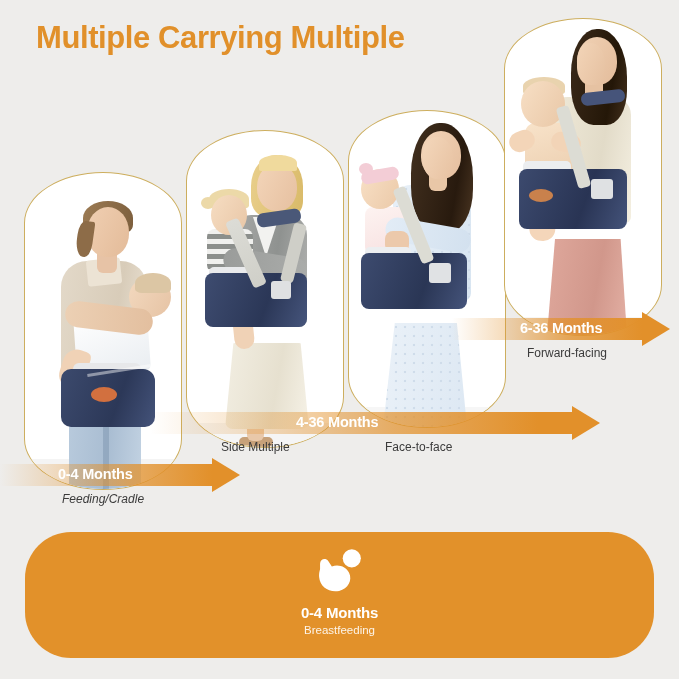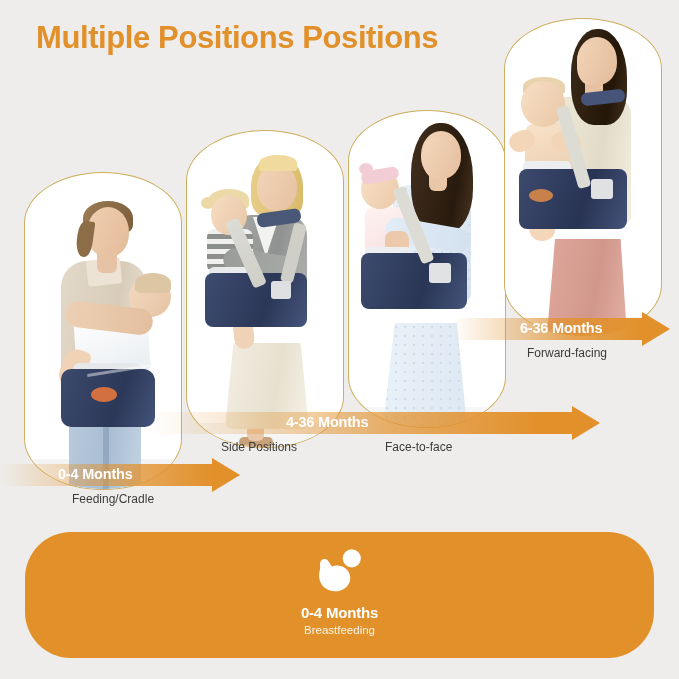--- a/index.html
+++ b/index.html
@@ -233,30 +233,30 @@
 
   .arrow-label {
     position:absolute;
     color:#ffffff;
     font-weight:bold;
     font-size:14.5px;
     white-space:nowrap;
     letter-spacing:-0.2px;
   }
   .arrow.a1 .arrow-label { left:58px;  top:8px; }
-  .arrow.a2 .arrow-label { left:136px; top:8px; }
+  .arrow.a2 .arrow-label { left:146px; top:8px; }
   .arrow.a3 .arrow-label { left:68px;  top:8px; }
 
   .sub-label {
     position:absolute;
     color:#3b3b3b;
     font-size:12px;
     white-space:nowrap;
   }
-  #sub1 { left:72px;  top:492px; }
+  #sub1 { left:62px;  top:492px;font-style:italic; }
   #sub2 { left:221px; top:440px; }
   #sub3 { left:385px; top:440px; }
   #sub4 { left:527px; top:346px; }
 
   
   #milestones {
     position:absolute;
     left:25px; top:532px; width:629px; height:126px;
     background:#e2912a;
     border-radius:46px;
@@ -274,21 +274,21 @@
   .ms-icon svg { display:block; width:100%; height:100%; fill:#ffffff; }
   .ms-title {
     color:#ffffff; font-weight:bold; font-size:15px; margin-top:4px; white-space:nowrap;
     letter-spacing:-0.2px;
   }
   .ms-sub { color:#fdf4e8; font-size:11.5px; margin-top:3px; white-space:nowrap; }
 </style>
 </head>
 <body>
 
-<div id="title">Multiple Positions Positions</div>
+<div id="title">Multiple Carrying Multiple</div>
 
 <div class="card c1">
   <div class="photo">
     <div class="sh floor"></div>
     <div class="sh jeans"></div>
     <div class="sh jeans2"></div>
     <div class="sh torso"></div>
     <div class="sh collar"></div>
     <div class="sh neck"></div>
     <div class="sh hair"></div>
@@ -394,21 +394,21 @@
   <div class="arrow-label">4-36 Months</div>
 </div>
 
 <div class="arrow a1">
   <div class="body"></div>
   <div class="headtip"></div>
   <div class="arrow-label">0-4 Months</div>
 </div>
 
 <div class="sub-label" id="sub4">Forward-facing</div>
-<div class="sub-label" id="sub2">Side Positions</div>
+<div class="sub-label" id="sub2">Side Multiple</div>
 <div class="sub-label" id="sub3">Face-to-face</div>
 <div class="sub-label" id="sub1">Feeding/Cradle</div>
 
 <div id="milestones">
 
   <div class="ms">
     <div class="ms-icon">
       <svg viewBox="0 0 64 64" aria-hidden="true">
         <circle cx="45" cy="18" r="10"></circle>
         <path d="M10 24 c0-5 6-7 9-3 l4 6 c7-3 16 0 19 7 c4 8-1 18-11 20 c-11 2-21-4-22-15 c-0.4-5 1-9 1-9 z"></path>

